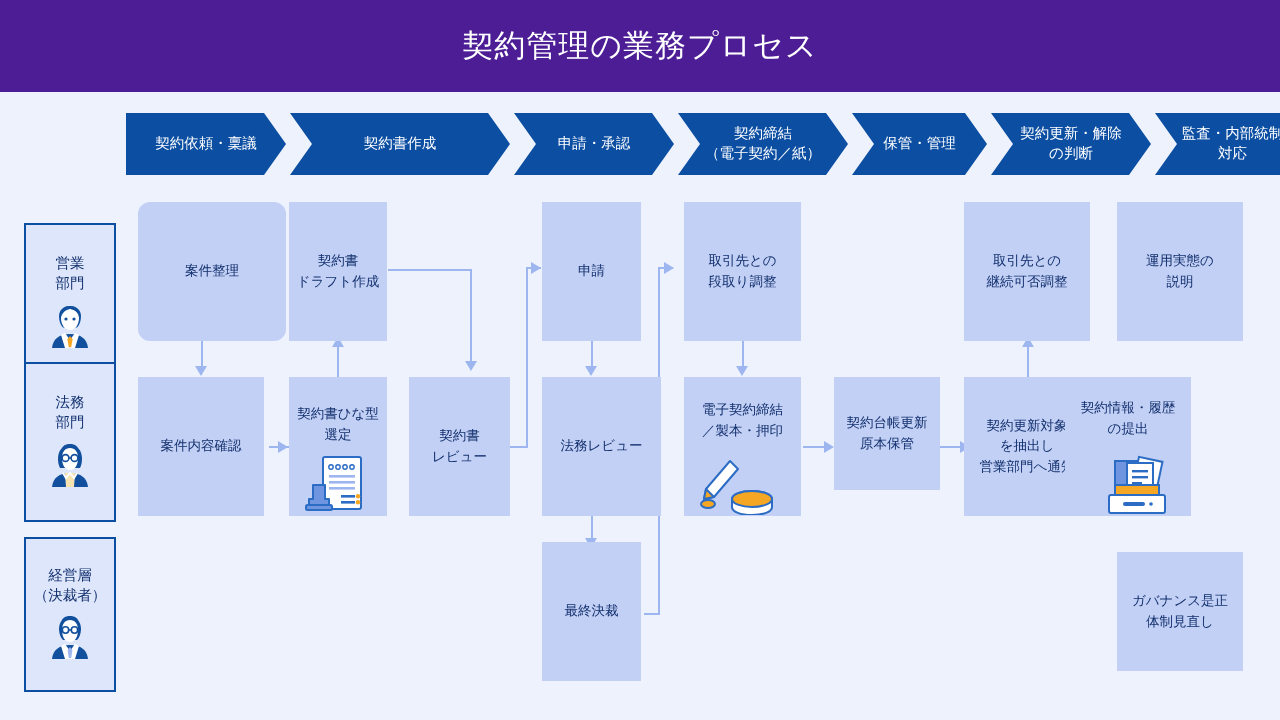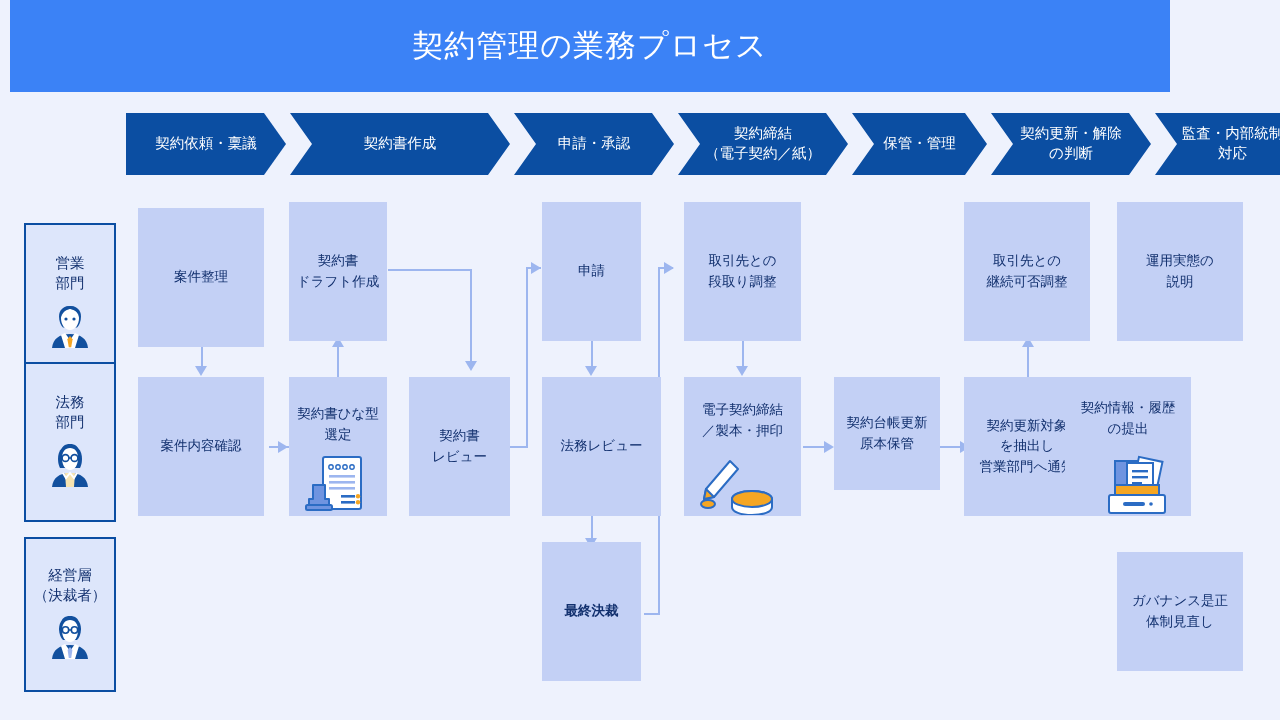--- a/index.html
+++ b/index.html
@@ -5,22 +5,22 @@
   html,body{margin:0;padding:0;}
   body{
     width:1280px;height:720px;
     background:#eef2fd;
     font-family:"Liberation Sans","DejaVu Sans",sans-serif;
     overflow:hidden;
     position:relative;
   }
   
   .header{
-    position:absolute;left:10px;top:0;width:1160px;height:92px;
-    background:#3b82f6;
+    position:absolute;left:0;top:0;width:1280px;height:92px;
+    background:#4c1d95;
     display:flex;align-items:center;justify-content:center;
   }
   .header-title{
     color:#ffffff;font-size:31px;letter-spacing:1px;font-weight:400;
   }
   
   .chevron-band{
     position:absolute;left:126px;top:113px;height:62px;
   }
   .chev{
@@ -182,21 +182,21 @@
 
 <div class="conn" style="left:803px;top:446px;width:24px;height:2px;"></div>
 <div class="arrow right" style="left:824px;top:441px;"></div>
 
 <div class="conn" style="left:940px;top:446px;width:24px;height:2px;"></div>
 <div class="arrow right" style="left:960px;top:441px;"></div>
 
 <div class="conn" style="left:1027px;top:345px;width:2px;height:32px;"></div>
 <div class="arrow up" style="left:1022px;top:337px;"></div>
 
-<div class="node" style="left:138px;top:208px;width:126px;height:139px;">
+<div class="node" style="left:138px;top:202px;width:148px;height:139px;border-radius:12px;">
   <span class="ntext">案件整理</span>
 </div>
 
 <div class="node" style="left:289px;top:202px;width:98px;height:139px;">
   <span class="ntext">契約書
 ドラフト作成</span>
 </div>
 
 <div class="node" style="left:542px;top:202px;width:99px;height:139px;">
   <span class="ntext">申請</span>
@@ -292,20 +292,20 @@
       <rect x="31" y="21" width="16" height="2.4" fill="#2b6cc4"></rect>
       <rect x="31" y="27" width="10" height="2.4" fill="#2b6cc4"></rect>
       <path d="M14 30h44v12H14z" fill="#f5a623" stroke="#2b6cc4" stroke-width="2"></path>
       <rect x="8" y="40" width="56" height="18" rx="2" fill="#ffffff" stroke="#2b6cc4" stroke-width="2"></rect>
       <rect x="22" y="47" width="22" height="4" rx="2" fill="#2b6cc4"></rect>
       <circle cx="50" cy="49" r="1.8" fill="#2b6cc4"></circle>
     </svg>
   </div>
 </div>
 
-<div class="node" style="left:542px;top:542px;width:99px;height:139px;font-weight:bold;">
+<div class="node" style="left:542px;top:542px;width:99px;height:139px;">
   <span class="ntext">最終決裁</span>
 </div>
 
 <div class="node" style="left:1117px;top:552px;width:126px;height:119px;">
   <span class="ntext">ガバナンス是正
 体制見直し</span>
 </div>
 
 </body></html>

